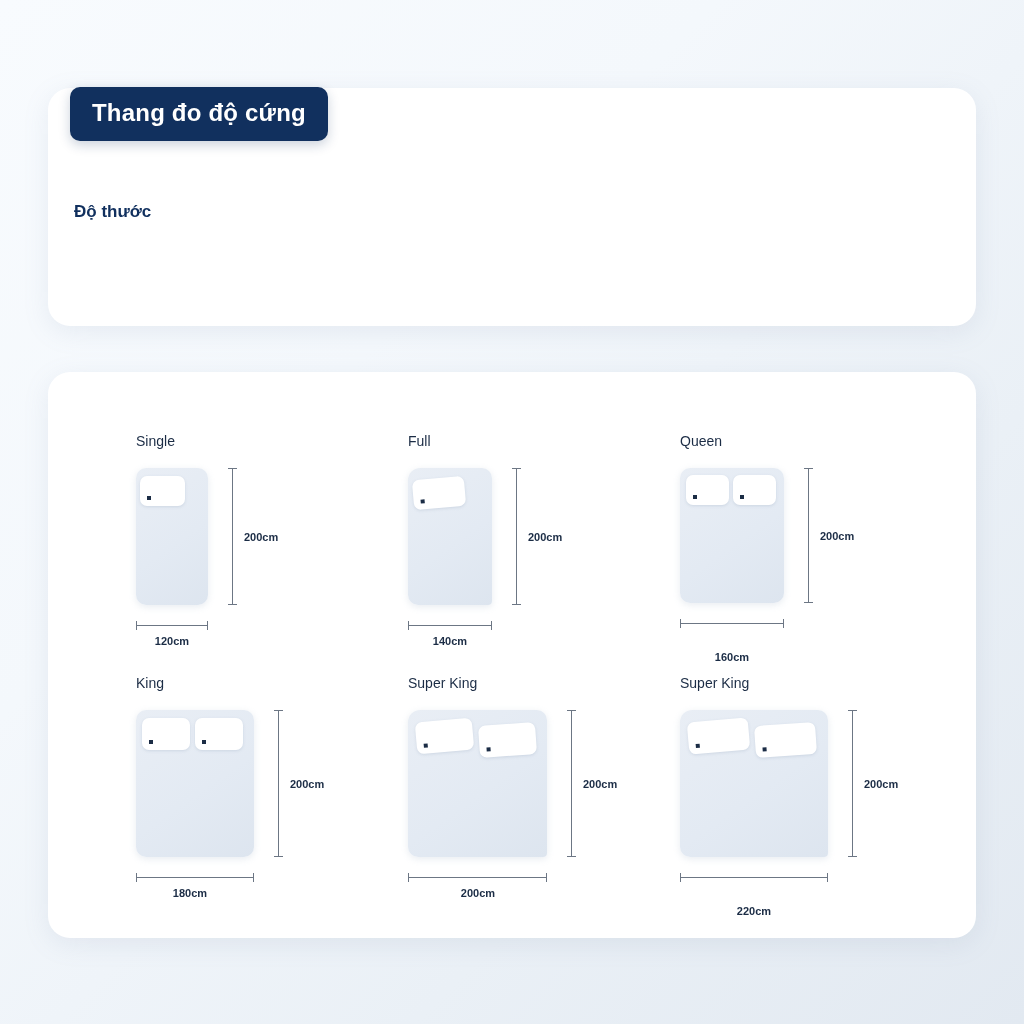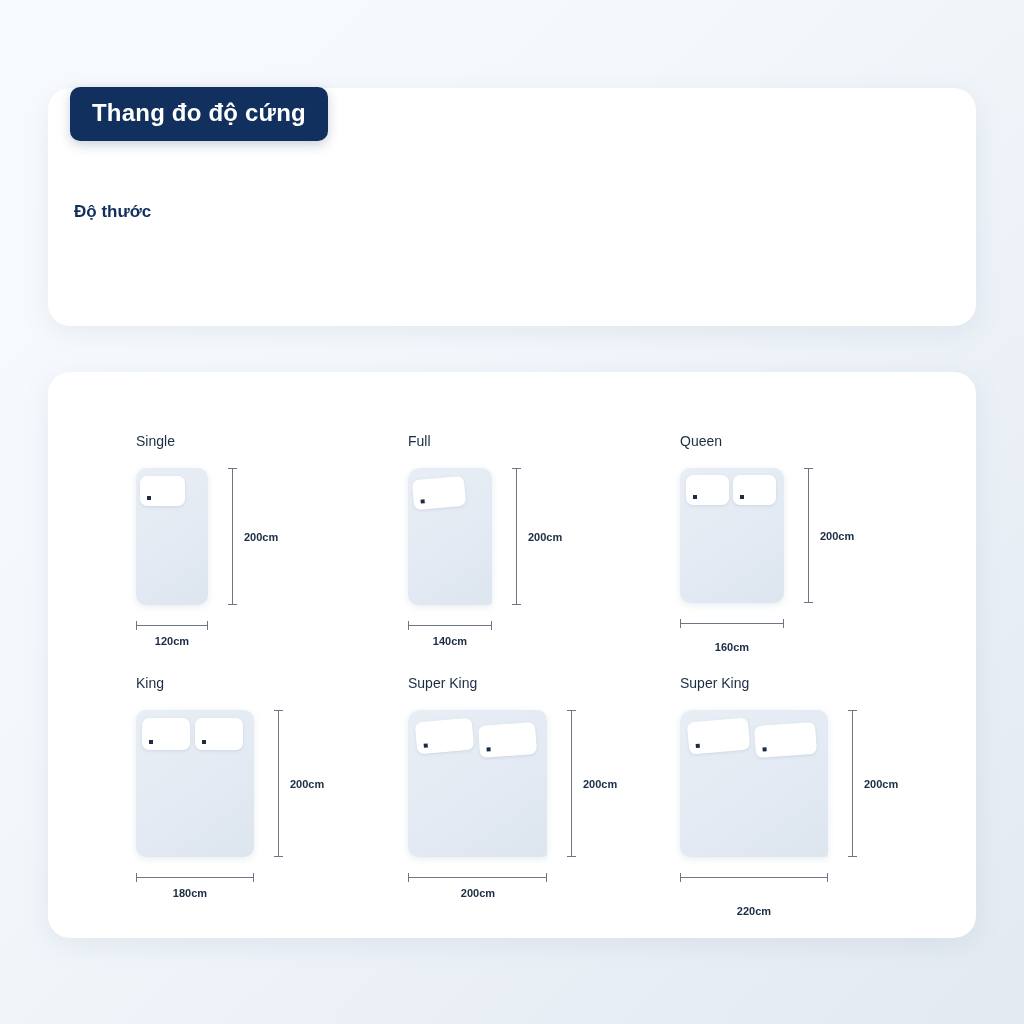--- a/index.html
+++ b/index.html
@@ -300,21 +300,21 @@
               <div class="pillow" style="width: 43px; height: 30px; top: 7px; left: 6px;">
                 <span class="pillow-dot"></span>
               </div>
               <div class="pillow" style="width: 43px; height: 30px; top: 7px; left: 53px;">
                 <span class="pillow-dot"></span>
               </div>
             </div>
             <div class="dim-v" style="left: 128px; top: 0px; height: 135px;"></div>
             <div class="dim-label dim-label-v" style="left: 140px; top: 68px;">200cm</div>
             <div class="dim-h" style="left: 0px; top: 155px; width: 104px;"></div>
-            <div class="dim-label dim-label-h" style="left: 52px; top: 174px;">160cm</div>
+            <div class="dim-label dim-label-h" style="left: 52px; top: 184px;">160cm</div>
           </div>
         </div>
         <div class="size-cell">
           <div class="size-title">King</div>
           <div class="bed-area" style="width: 208px; height: 197px;">
             <div class="mattress" style="width: 118px; height: 147px;">
               <div class="pillow" style="width: 48px; height: 32px; top: 8px; left: 6px;">
                 <span class="pillow-dot"></span>
               </div>
               <div class="pillow" style="width: 48px; height: 32px; top: 8px; left: 59px;">

